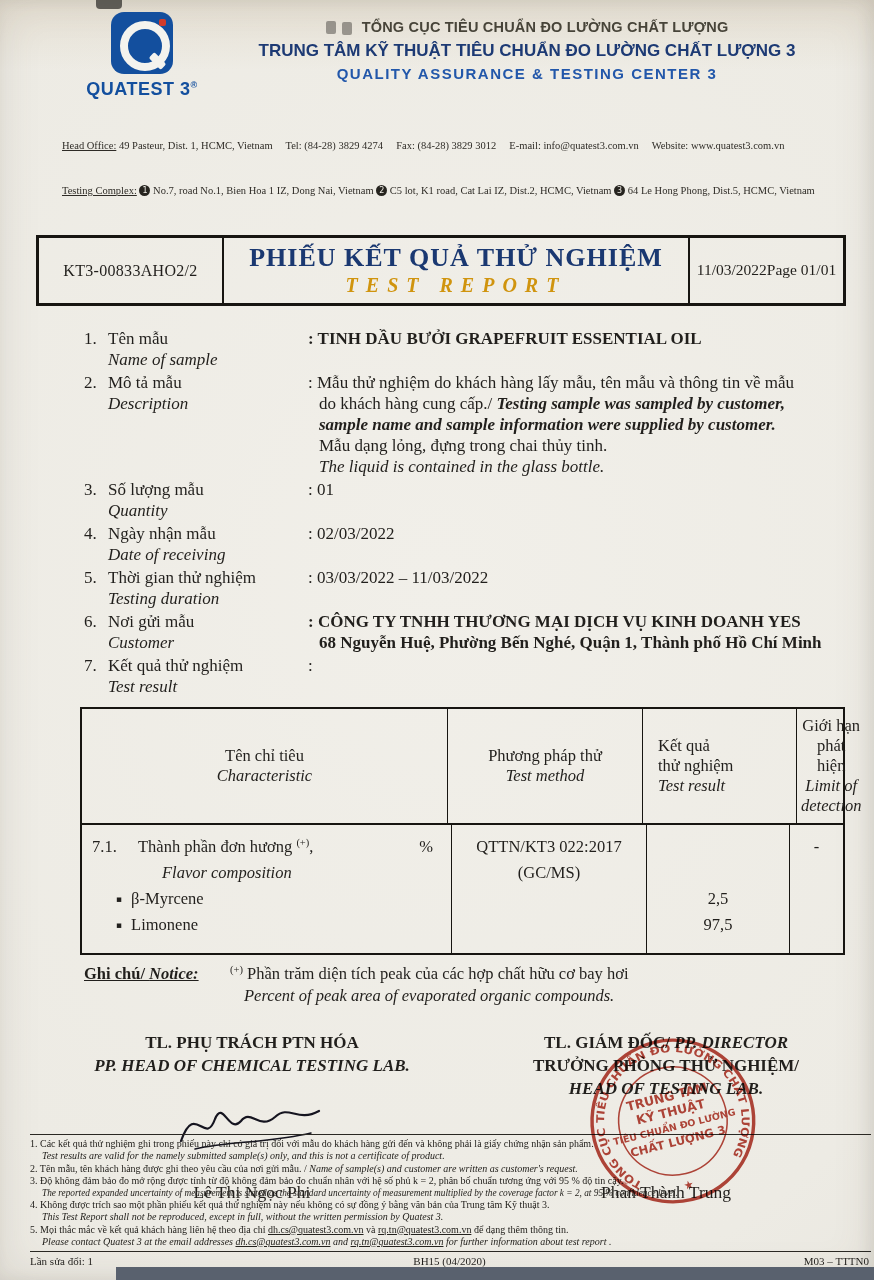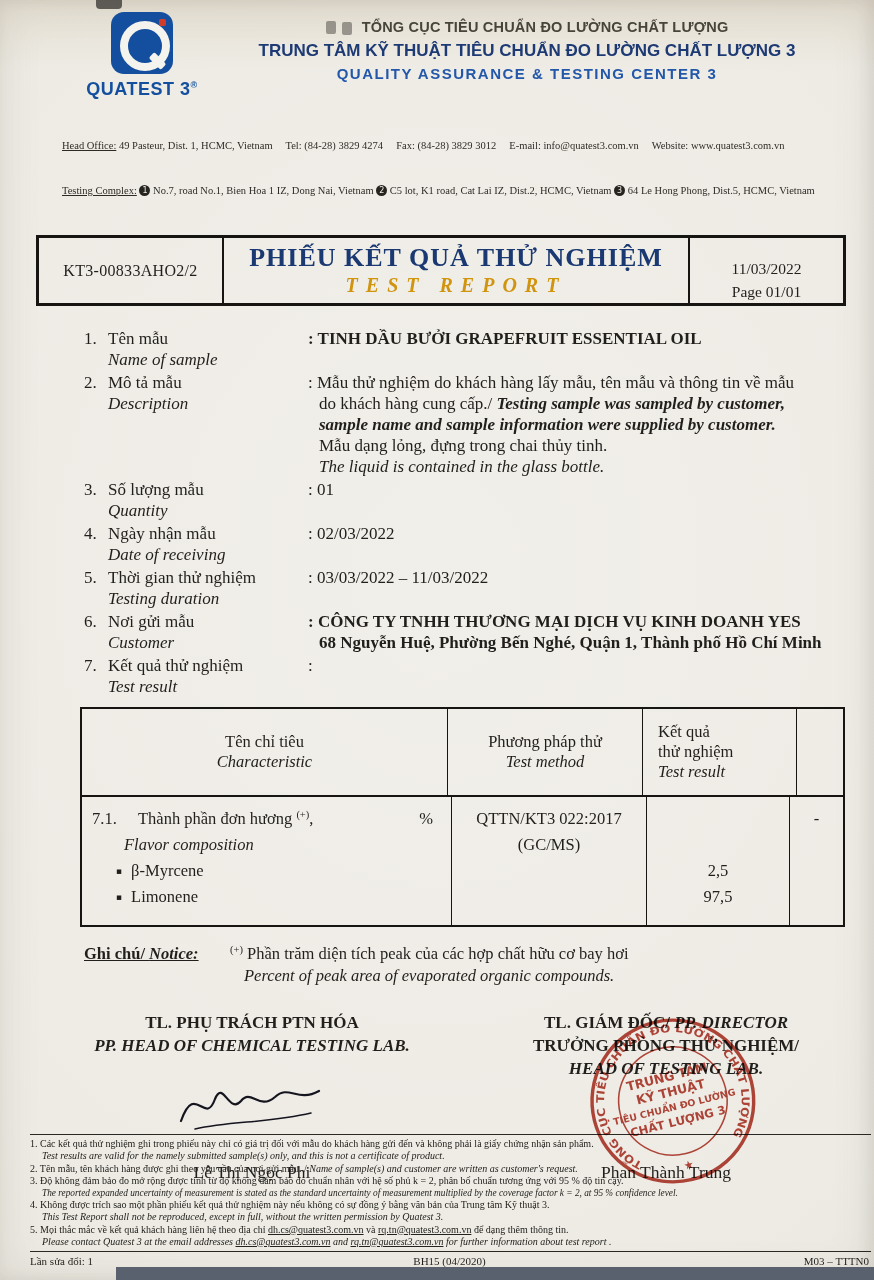--- a/index.html
+++ b/index.html
@@ -29,21 +29,21 @@
   .addr{margin:8px 4px 0 62px;font-size:10.5px;line-height:15px;color:#2e2b26;white-space:pre-wrap;}
   .circ{display:inline-block;width:11px;height:11px;border-radius:50%;background:#26241f;color:#efede6;
     font-family:"DejaVu Sans",sans-serif;font-size:8px;line-height:11px;text-align:center;vertical-align:1px;}
 
   
   .title-box{display:flex;margin:7px 28px 0 36px;border:3px solid #171511;}
   .tb-left{width:183px;flex:none;border-right:2px solid #171511;display:flex;align-items:center;justify-content:center;font-size:16px;letter-spacing:.3px;}
   .tb-center{flex:1;text-align:center;padding:5px 4px 6px;}
   .tb-vi{font-size:26px;font-weight:bold;color:#1a3871;letter-spacing:1px;line-height:1.12;}
   .tb-en{font-size:20px;font-weight:bold;font-style:italic;color:#d0940e;letter-spacing:8px;margin-top:2px;}
-  .tb-right{width:153px;flex:none;border-left:2px solid #171511;display:flex;flex-direction:column;align-items:center;justify-content:flex-end;font-size:15.5px;line-height:1.45;}
+  .tb-right{width:153px;flex:none;border-left:2px solid #171511;display:flex;flex-direction:row;align-items:center;justify-content:center;font-size:15.5px;line-height:1.45;}
 
   
   .body-fields{margin:22px 24px 0 84px;font-size:17px;line-height:21px;}
   .field{display:flex;margin-bottom:2px;gap:23px;}
   .f-label{width:201px;flex:none;}
   .f-no{display:inline-block;width:24px;}
   .f-en{font-style:italic;margin-left:24px;}
   .f-value{flex:1;}
   .vl{min-height:21px;}
   .cont{padding-left:11px;}
@@ -57,27 +57,27 @@
   .rt-c3{width:134px;flex:none;border-right:1.8px solid #171511;}
   .rt-h.rt-c3{text-align:left;padding-left:15px;}
   .rt-c4{flex:1;text-align:center;}
   .rt-body{display:flex;min-height:128px;}
   .rt-b{padding:9px 4px 12px;line-height:26px;}
   .rt-b.rt-c1{text-align:left;padding-left:8px;}
   .r-line1{display:flex;align-items:center;}
   .r-no{width:46px;flex:none;padding-left:2px;}
   .r-name{flex:1;}
   .r-unit{padding-right:14px;}
-  .r-line2{margin-left:34px;font-style:italic;}
+  .r-line2{margin-left:72px;font-style:italic;}
   .r-item{margin-left:26px;}
   .r-bullet{font-family:"DejaVu Sans",sans-serif;font-size:9px;vertical-align:2px;margin-right:9px;}
   .spacer2{height:52px;}
 
   
-  .notice{display:flex;margin:16px 30px 0 84px;font-size:16.5px;line-height:22px;font-family:Liberation Serif, serif;}
+  .notice{display:flex;margin:8px 30px 0 84px;font-size:16.5px;line-height:22px;font-family:Liberation Serif, serif;}
   .notice-label{flex:none;width:146px;font-weight:bold;text-decoration:underline;}
   .notice-body{flex:1;}
   .notice-en{margin-left:14px;}
 
   
   .signatures{display:flex;margin:24px 30px 0 84px;height:172px;}
   .sig-col{display:flex;flex-direction:column;text-align:center;}
   .sig-left{width:336px;flex:none;}
   .sig-right{width:388px;flex:none;margin-left:52px;position:relative;}
   .sig-title{font-weight:bold;font-size:17px;line-height:23px;}
@@ -225,20 +225,26 @@
           <div class="i">Characteristic</div>
       </div>
       <div class="rt-h rt-c2">
         <div>Phương pháp thử</div>
           <div class="i">Test method</div>
       </div>
       <div class="rt-h rt-c3">
         <div>Kết quả</div>
           <div>thử nghiệm</div>
           <div class="i">Test result</div>
+      </div>
+      <div class="rt-h rt-c4">
+        <div>Giới hạn</div>
+          <div>phát hiện</div>
+          <div class="i">Limit of</div>
+          <div class="i">detection</div>
       </div>
     </div>
     <div class="rt-body">
       <div class="rt-b rt-c1">
         <div class="r-line1">
           <span class="r-no">7.1.</span>
           <span class="r-name"><span>Thành phần đơn hương </span><sup>(+)</sup><span>,</span></span>
           <span class="r-unit">%</span>
         </div>
         <div class="r-line2">Flavor composition</div>

